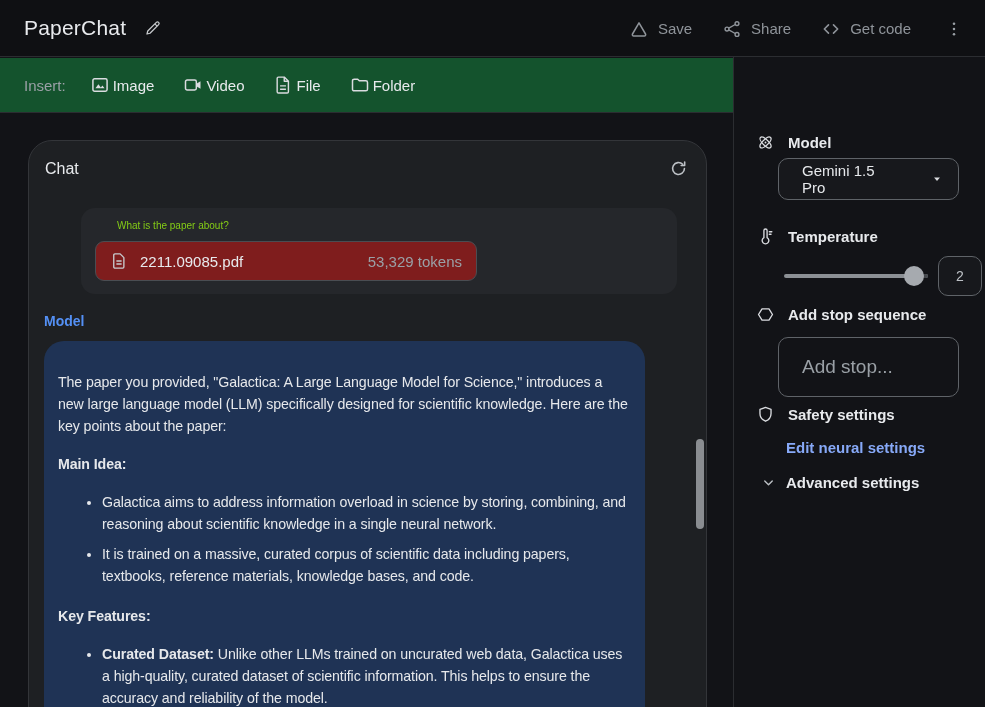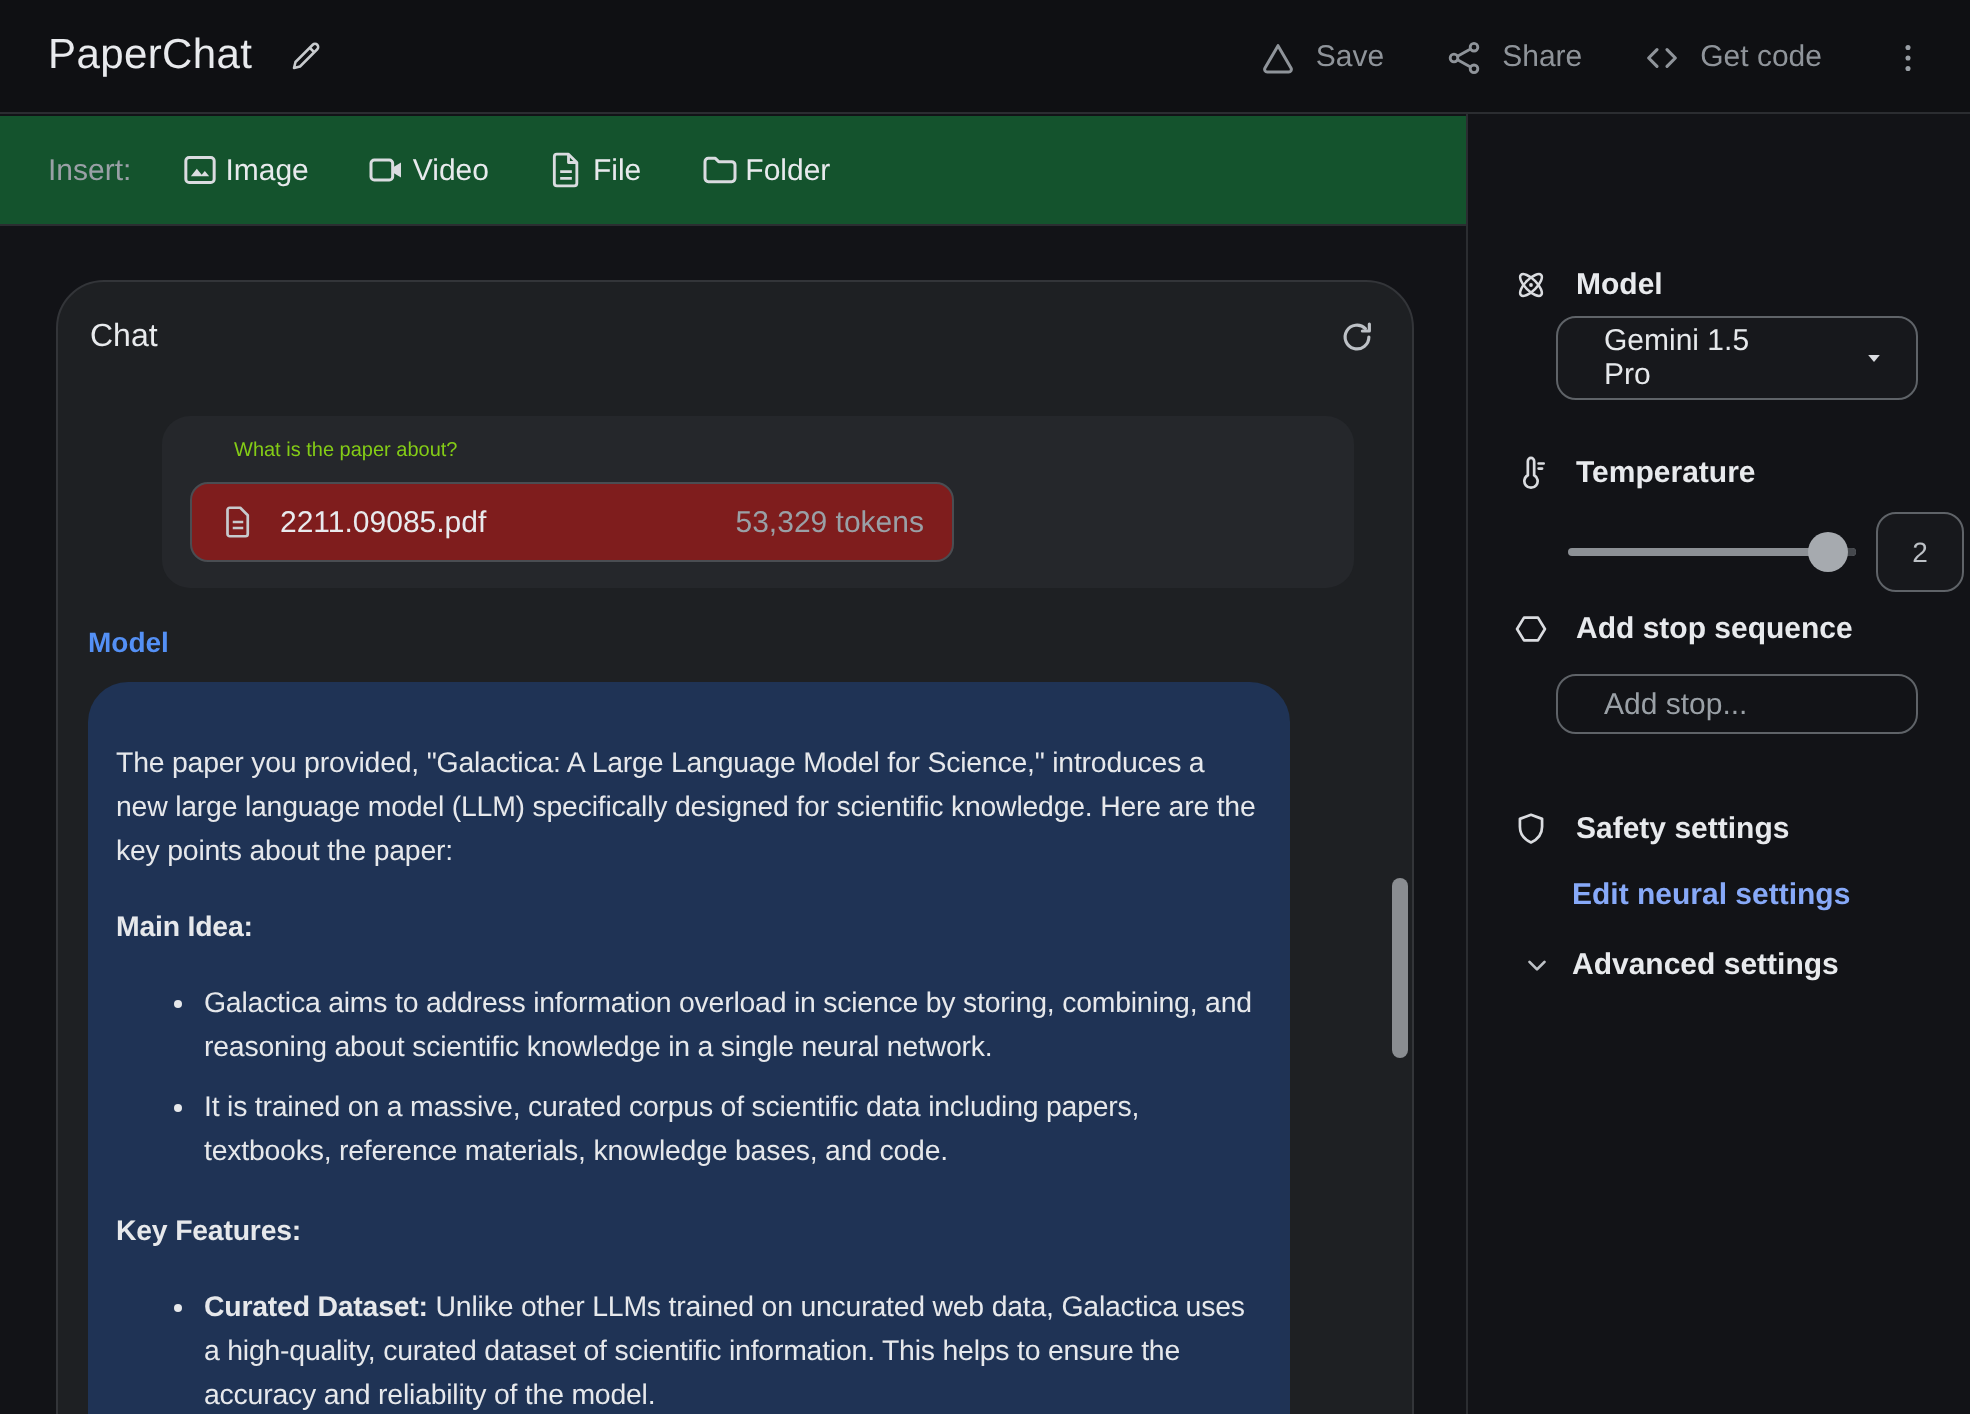--- a/index.html
+++ b/index.html
@@ -75,23 +75,23 @@
   .slider-track { position:absolute; left:50px; top:217px; width:144px; height:4px;
                   background:#8c9095; border-radius:2px; cursor:pointer; }
   .slider-rest { position:absolute; left:188px; top:217px; width:6px; height:4px; background:#45484d; border-radius:2px; }
   .slider-thumb { position:absolute; left:170px; top:209px; width:20px; height:20px;
                   border-radius:50%; background:#a6aaaf; cursor:grab; }
   .temp-box { position:absolute; left:204px; top:199px; width:44px; height:40px;
               border:1px solid #5f6368; border-radius:10px; background:#17181c;
               display:flex; align-items:center; justify-content:center;
               font-size:14px; color:#bdc1c6; }
 
-  .stop-input { position:absolute; left:44px; top:280px; width:181px; height:30px;
+  .stop-input { position:absolute; left:44px; top:280px; width:181px; height:60px;
                 border:1px solid #5f6368; border-radius:10px; background:transparent;
-                padding:0 14px 0 23px; font-size:15px; color:#0ea5e9; outline:none;
+                padding:0 14px 0 23px; font-size:19px; color:#0ea5e9; outline:none;
                 font-family:inherit; }
   .stop-input::placeholder { color:#9aa0a6; }
 
   .edit-safety { position:absolute; left:52px; top:382px; font-size:15px; font-weight:600;
                  color:#87a9f8; cursor:pointer; }
   .advanced { position:absolute; left:27px; top:417px; display:flex; align-items:center; gap:10px;
               font-size:15px; font-weight:600; color:#e8eaed; cursor:pointer; }
   .advanced svg { color:#bdc1c6; }
 </style>
 </head>

